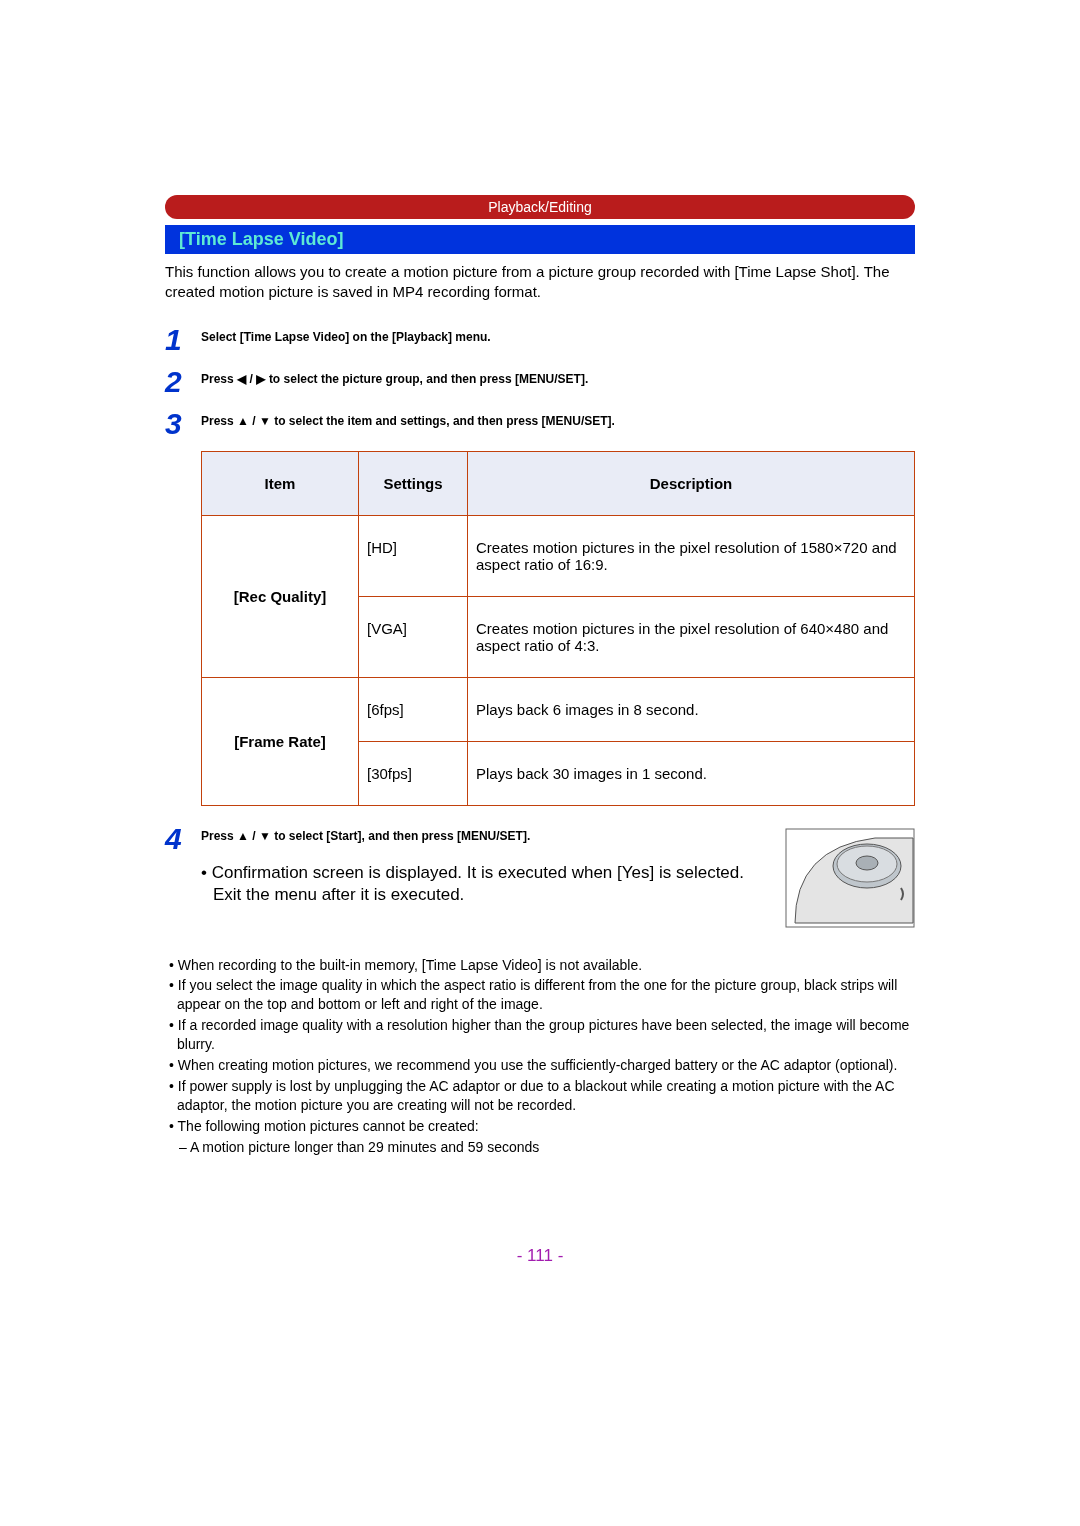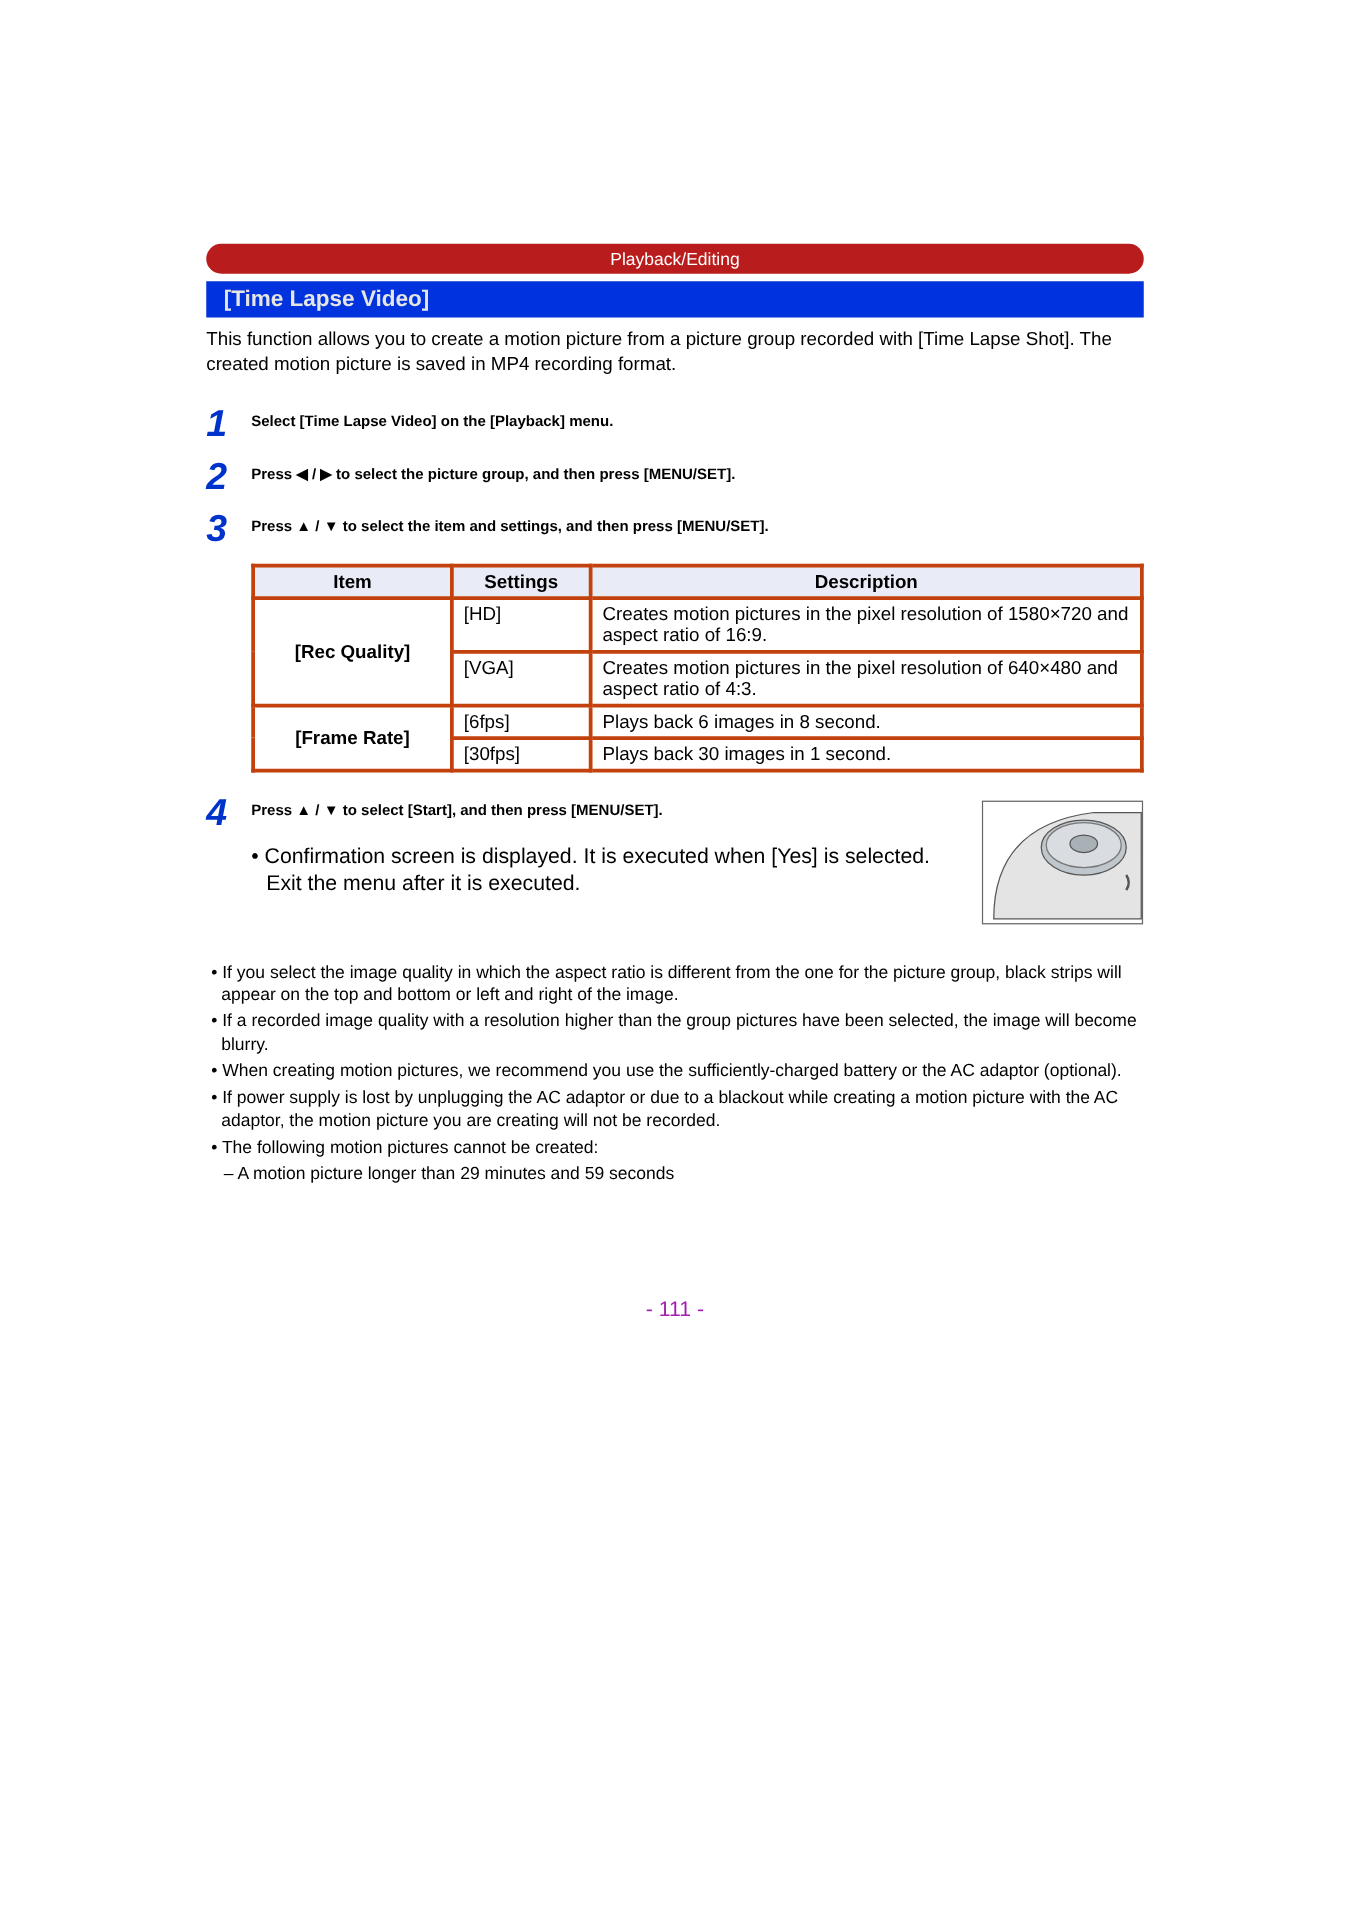--- a/index.html
+++ b/index.html
@@ -22,21 +22,21 @@
     background: #b91c1c;
     color: #ffffff;
     text-align: center;
     font-size: 14px;
     padding: 4px 0;
     border-radius: 14px;
     margin-bottom: 6px;
   }
   .title-bar {
     background: #0033dd;
-    color: #e5e5e5;
+    color: #5eead4;
     font-weight: bold;
     font-size: 18px;
     padding: 4px 14px;
     margin-bottom: 8px;
     min-height: 18px;
   }
   .intro {
     font-size: 15px;
     line-height: 1.35;
     margin-bottom: 22px;
@@ -69,22 +69,22 @@
     margin-left: 36px;
     margin-top: 6px;
     margin-bottom: 18px;
   }
   table {
     border-collapse: collapse;
     width: 100%;
     font-size: 15px;
   }
   th, td {
-    border: 3px solid #c2410c;
-    padding: 3px 8px;
+    border: 1px solid #c2410c;
+    padding: 23px 8px;
     vertical-align: top;
     text-align: left;
   }
   th {
     background: #e9ecf6;
     text-align: center;
     font-weight: bold;
   }
   .col-item { width: 140px; text-align: center; vertical-align: middle; font-weight: bold;}
   .col-setting { width: 92px; }
@@ -228,20 +228,21 @@
         <path d="M10 95 Q10 20 90 10 L128 10 L128 95 Z" fill="#e4e4e4" stroke="#555" stroke-width="1"></path>
         <ellipse cx="82" cy="38" rx="34" ry="22" fill="#bfc6cc" stroke="#555" stroke-width="1"></ellipse>
         <ellipse cx="82" cy="36" rx="30" ry="18" fill="#d9dde1" stroke="#777" stroke-width="1"></ellipse>
         <ellipse cx="82" cy="35" rx="11" ry="7" fill="#a9b0b6" stroke="#555" stroke-width="1"></ellipse>
         <path d="M116 60 Q120 66 116 72" fill="none" stroke="#555" stroke-width="2"></path>
       </svg>
     </div>
   </div>
 
   <div class="notes">
+    <p>• When recording to the built-in memory, [Time Lapse Video] is not available.</p>
     <p>• If you select the image quality in which the aspect ratio is different from the one for the picture group, black strips will appear on the top and bottom or left and right of the image.</p>
     <p>• If a recorded image quality with a resolution higher than the group pictures have been selected, the image will become blurry.</p>
     <p>• When creating motion pictures, we recommend you use the sufficiently-charged battery or the AC adaptor (optional).</p>
     <p>• If power supply is lost by unplugging the AC adaptor or due to a blackout while creating a motion picture with the AC adaptor, the motion picture you are creating will not be recorded.</p>
     <p>• The following motion pictures cannot be created:</p>
     <p class="sub">– A motion picture longer than 29 minutes and 59 seconds</p>
   </div>
 
   <div class="page-number">- 111 -</div>
 

